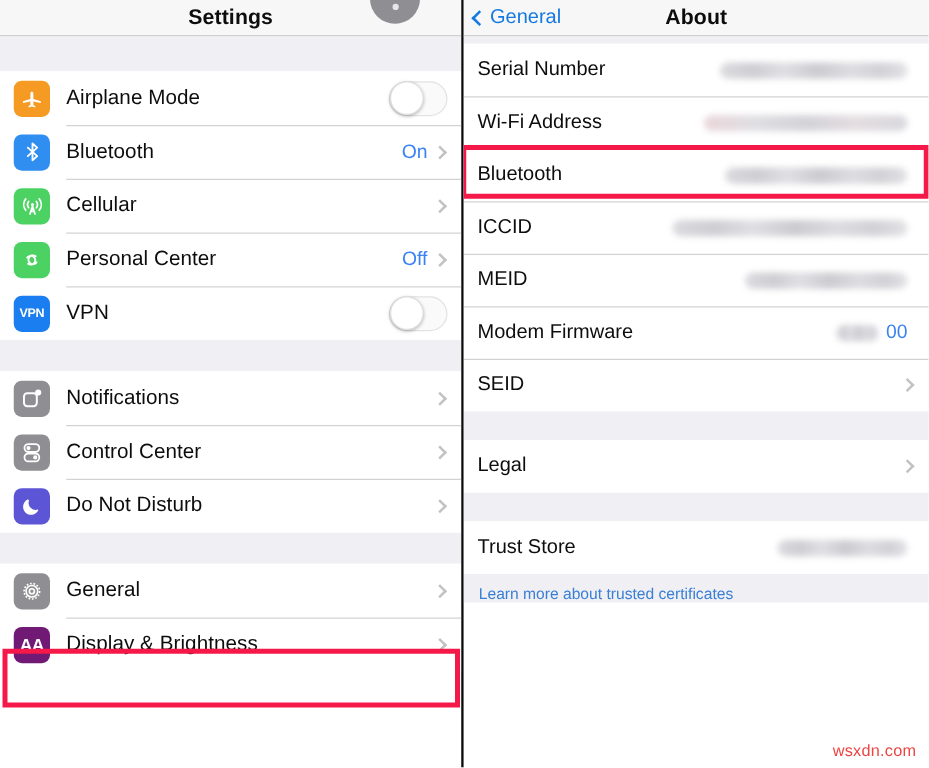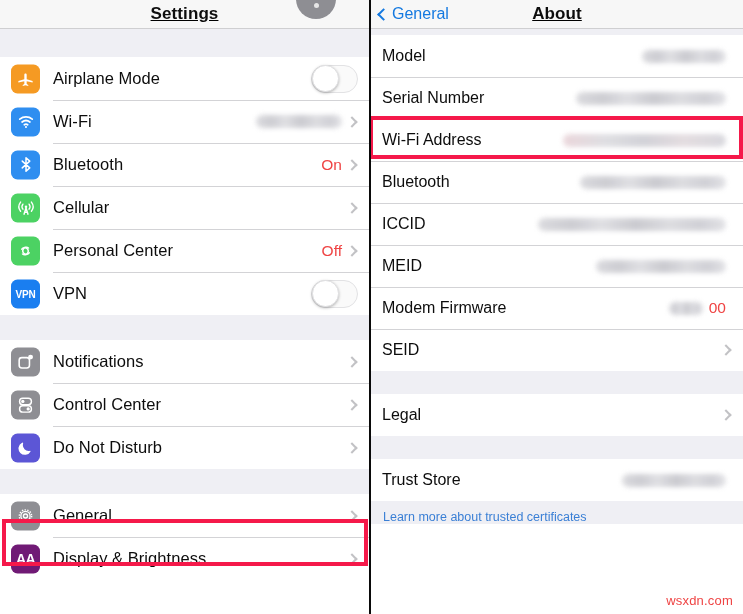--- a/index.html
+++ b/index.html
@@ -14,21 +14,21 @@
   
   .panel { position: relative; height: 614px; background: #ffffff; overflow: hidden; }
   .panel-left  { width: 371px; border-right: 2px solid #0a0a0a; }
   .panel-right { width: 372px; }
 
   
   .navbar {
     position: relative; height: 29px;
     background: #f7f7f7;
     border-bottom: 1px solid #cfcfd1;
-    display: flex; align-items: center; justify-content: center; text-decoration: underline;
+    display: flex; align-items: center; justify-content: center;
   }
   .nav-title { font-size: 17px; font-weight: bold; color: #0d0d0d; letter-spacing: .1px; }
   .nav-back {
     position: absolute; left: 8px; top: 50%; transform: translateY(-50%);
     display: flex; align-items: center; gap: 3px;
     color: #1479e0; font-size: 16px;
   }
   .chev-back {
     width: 9px; height: 9px; border-left: 2.6px solid #1479e0; border-bottom: 2.6px solid #1479e0;
     transform: rotate(45deg); margin-right: 1px;
@@ -63,21 +63,21 @@
 
   .icon-box {
     position: absolute; left: 11px; top: 50%; transform: translateY(-50%);
     width: 29px; height: 29px; border-radius: 6.5px;
     display: flex; align-items: center; justify-content: center;
     color: #fff; overflow: hidden;
   }
   .label { font-size: 16.5px; color: #0d0d0d; letter-spacing: .05px; text-align: center; }
   .label-r { font-size: 16px; color: #0d0d0d; }
   .spacer { flex: 1; }
-  .value { font-size: 15.5px; color: #ef4444; margin-right: 6px; }
+  .value { font-size: 15.5px; color: #3b82f6; margin-right: 6px; }
 
   .chev {
     width: 8px; height: 8px; border-top: 2px solid #c2c2c5; border-right: 2px solid #c2c2c5;
     transform: rotate(45deg); flex: none; margin-right: 2px;
   }
 
   
   .toggle {
     width: 47px; height: 28px; border-radius: 14px;
     background: #fafafa; border: 1px solid #e2e2e4; position: relative; flex: none;
@@ -135,34 +135,20 @@
           <div class="icon-box" style="background: rgb(245, 154, 35);">
             <svg viewBox="0 0 24 24" width="19" height="19" fill="#fff">
               <path d="M21 14.5l-7.5-2.2V6.6c0-.9-.7-1.6-1.5-1.6s-1.5.7-1.5 1.6v5.7L3 14.5v1.8l7.5-1.5v3.6l-2 1.3v1.1l3.5-.9 3.5.9v-1.1l-2-1.3v-3.6L21 16.3z"></path>
             </svg>
           </div>
           <span class="label">Airplane Mode</span>
           <span class="spacer"></span>
           <div class="toggle">
             <div class="knob"></div>
           </div>
-        </div>
-        <div class="row row-left row-ind">
-          <div class="icon-box" style="background: rgb(47, 142, 240);">
-            <svg viewBox="0 0 24 24" width="20" height="20" fill="none" stroke="#fff" stroke-width="2.1" stroke-linecap="round">
-              <path d="M4.5 9.2a12 12 0 0 1 15 0"></path>
-              <path d="M7.3 12.6a7.8 7.8 0 0 1 9.4 0"></path>
-              <path d="M10 15.9a3.6 3.6 0 0 1 4 0"></path>
-              <circle cx="12" cy="18.6" r="1.25" fill="#fff" stroke="none"></circle>
-            </svg>
-          </div>
-          <span class="label">Wi-Fi</span>
-          <span class="spacer"></span>
-          <div class="redact" style="width: 86px; margin-right: 6px;"></div>
-          <span class="chev"></span>
         </div>
         <div class="row row-left row-ind">
           <div class="icon-box" style="background: rgb(47, 142, 240);">
             <svg viewBox="0 0 24 24" width="18" height="18" fill="none" stroke="#fff" stroke-width="2" stroke-linecap="round" stroke-linejoin="round">
               <path d="M7 7.5l10 9-5 4.5V3l5 4.5-10 9"></path>
             </svg>
           </div>
           <span class="label">Bluetooth</span>
           <span class="spacer"></span>
           <span class="value">On</span>
@@ -272,25 +258,20 @@
       <span class="nav-back">
         <span class="chev-back"></span>
         <span>General</span>
       </span>
       <span class="nav-title">About</span>
     </div>
 
     <div id="right-list">
         <div class="gap" style="height: 6px;"></div>
         <div class="row row-right">
-          <span class="label-r">Model</span>
-          <span class="spacer"></span>
-          <div class="redact" style="width: 84px; margin-right: 6px;"></div>
-        </div>
-        <div class="row row-right">
           <span class="label-r">Serial Number</span>
           <span class="spacer"></span>
           <div class="redact" style="width: 150px; margin-right: 6px;"></div>
         </div>
         <div class="row row-right">
           <span class="label-r">Wi-Fi Address</span>
           <span class="spacer"></span>
           <div class="redact pink" style="width: 163px; margin-right: 6px;"></div>
         </div>
         <div class="row row-right">

